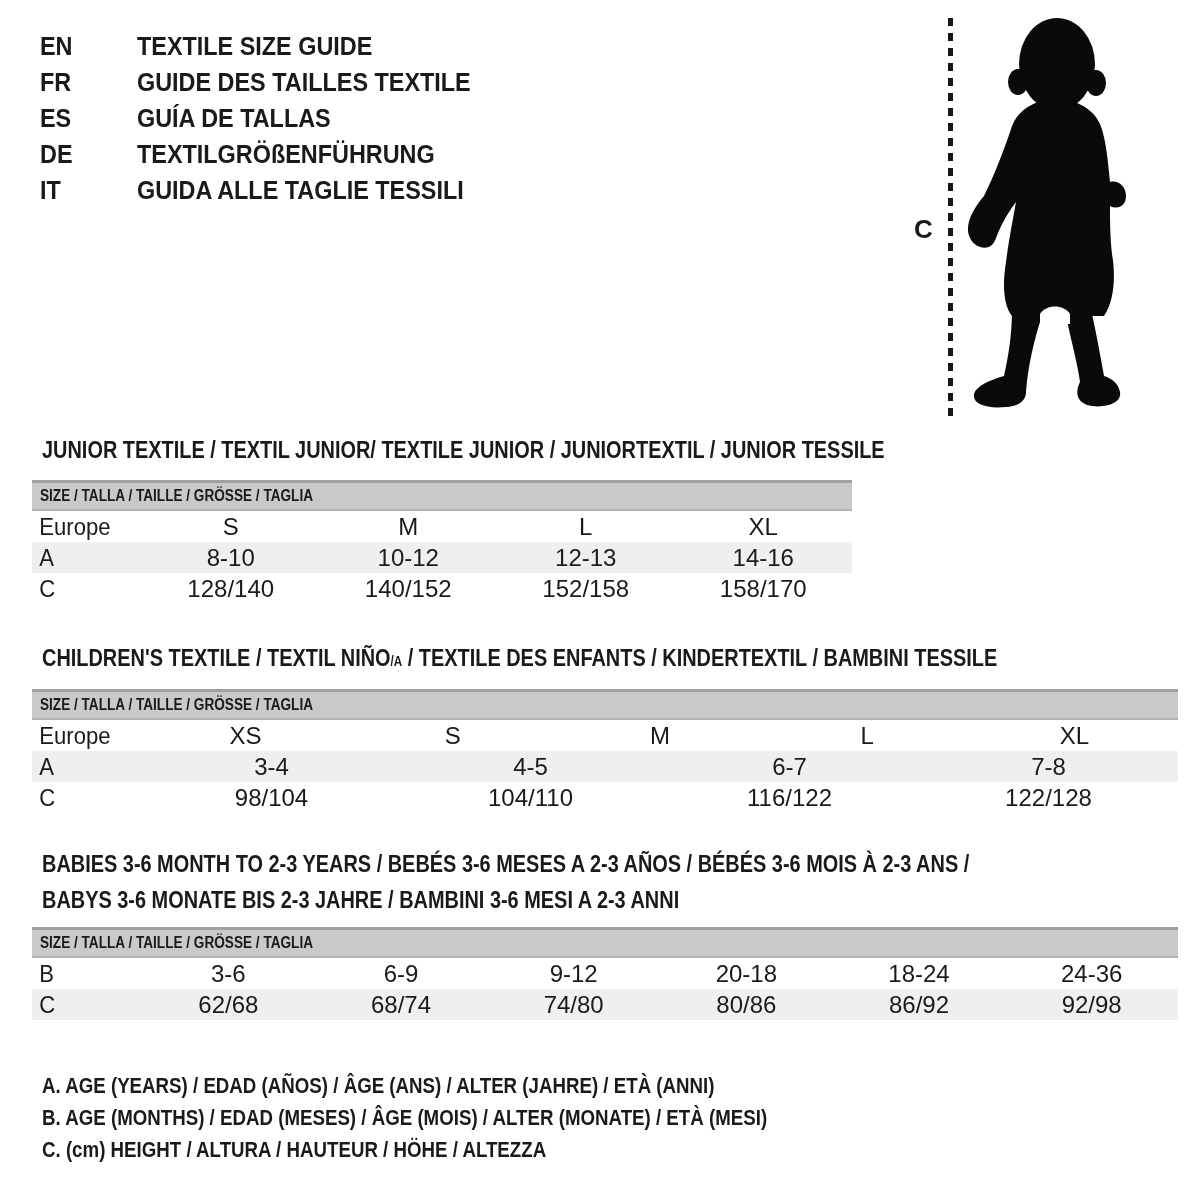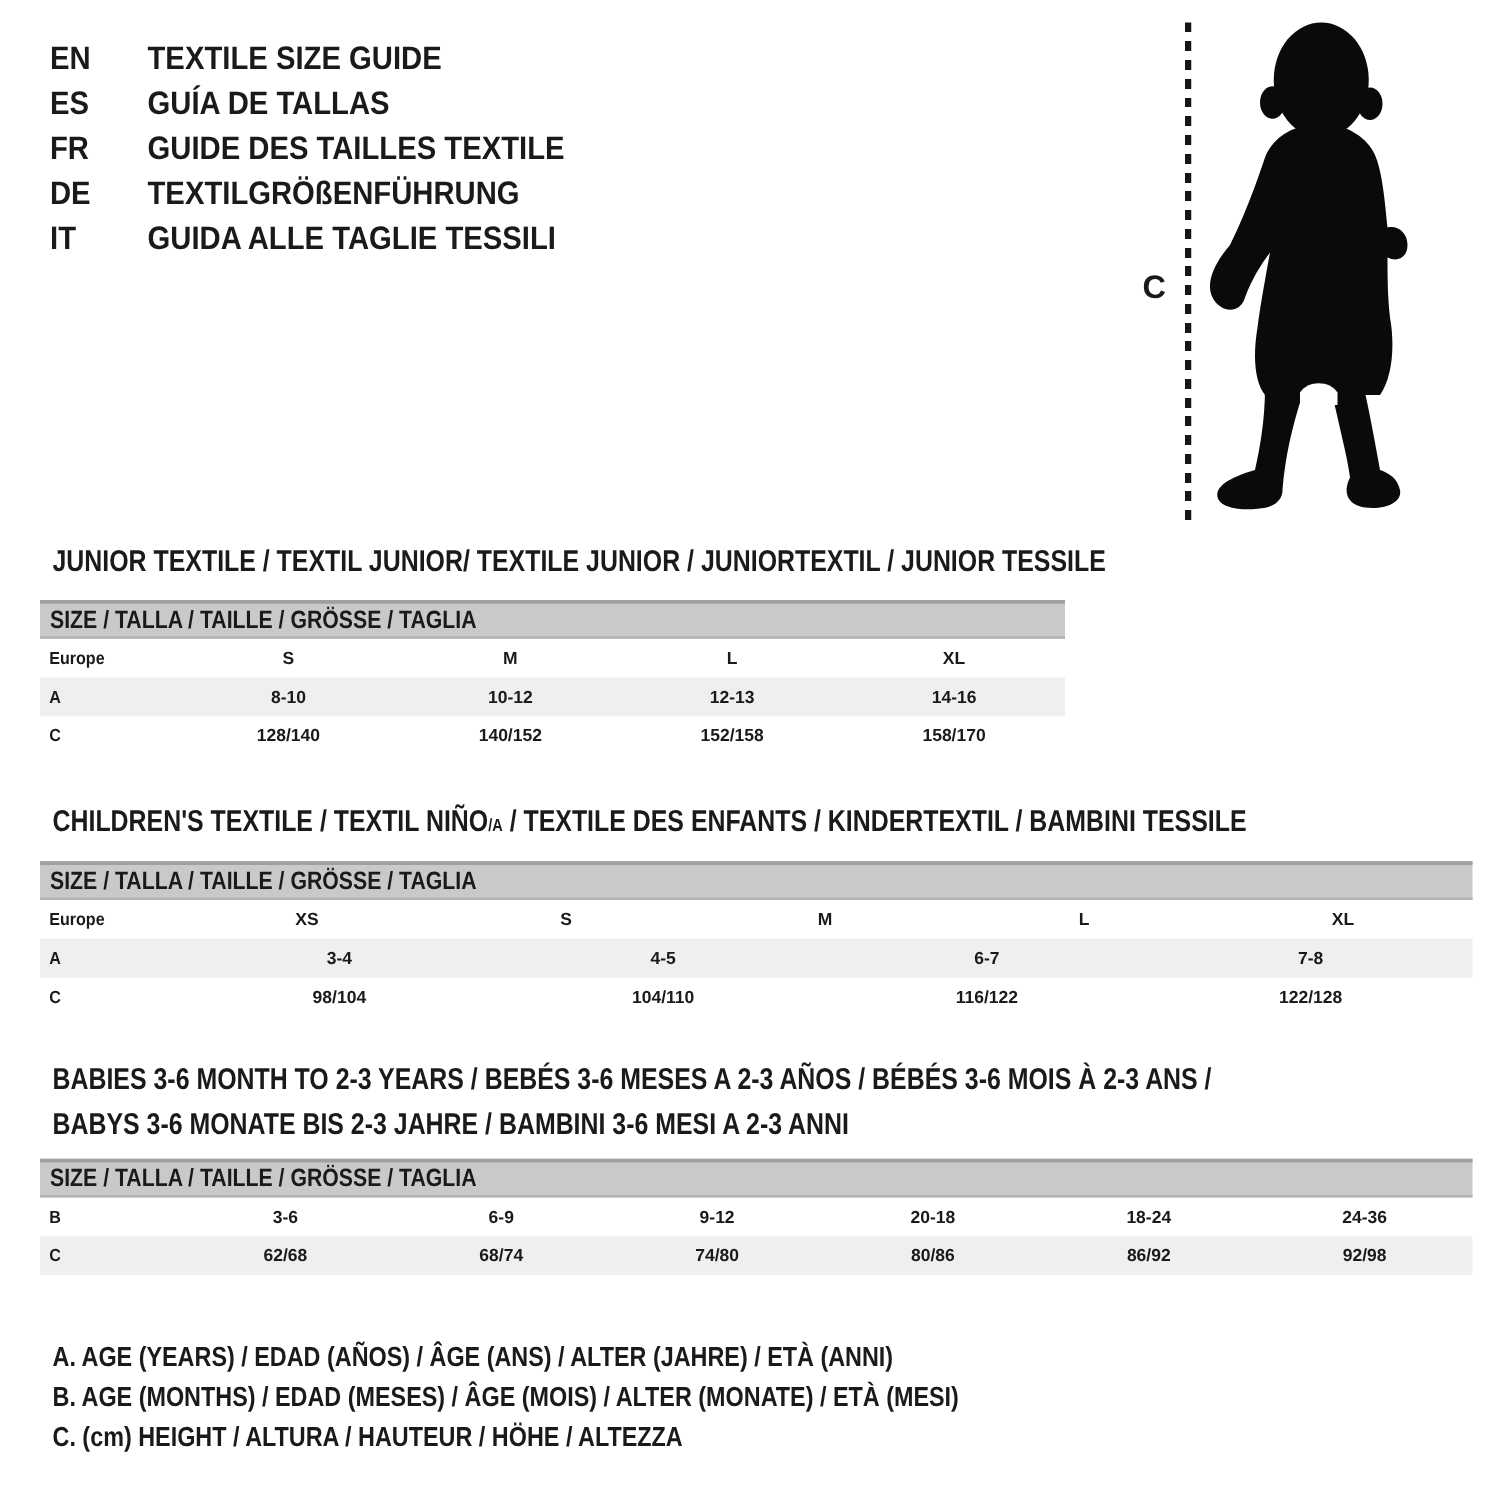--- a/index.html
+++ b/index.html
@@ -2,21 +2,21 @@
 <html><head>
 <meta charset="utf-8">
 <style>
   html,body { margin:0; padding:0; background:#ffffff; }
   .canvas {
     position:relative; width:1200px; height:1200px; background:#ffffff;
     font-family:"Liberation Sans", sans-serif; color:#1a1a1a; overflow:hidden;
   }
   
   .lang-block { position:absolute; left:40px; top:28px; }
-  .lang-row { display:flex; height:36px; align-items:center; }
+  .lang-row { display:flex; height:36px; align-items:center;gap:19px; }
   .lang-code { width:78px; font-size:26px; font-weight:bold; transform:scaleX(0.9); transform-origin:left center; }
   .lang-label { font-size:26px; font-weight:bold; white-space:nowrap; transform:scaleX(0.9); transform-origin:left center; }
   
   .dash-line {
     position:absolute; left:948px; top:18px; width:5px; height:400px;
     background:repeating-linear-gradient(to bottom,#161616 0 8px,transparent 8px 15px);
   }
   .c-label { position:absolute; left:914px; top:214px; font-size:26px; font-weight:bold; }
   .toddler { position:absolute; left:962px; top:14px; width:176px; height:406px; }
   
@@ -25,24 +25,24 @@
     transform:scaleX(0.83); transform-origin:left top; line-height:36px;
   }
   .title-sub { font-size:14px; font-weight:bold; }
   
   .size-table { position:absolute; left:32px; }
   .t1 { top:480px; width:820px; }
   .t2 { top:689px; width:1146px; }
   .t3 { top:927px; width:1146px; }
   .size-bar {
     height:26px; background:#c9c9c9; border-top:3px solid #a0a0a0; border-bottom:2px solid #b3b3b3;
-    font-size:20px; font-weight:bold; line-height:26px; padding-left:8px; white-space:nowrap;
+    font-size:16px; font-weight:bold; line-height:26px; padding-left:8px; white-space:nowrap;
   }
   .size-bar span { display:inline-block; transform:scaleX(0.85); transform-origin:left center; }
-  .trow { display:flex; height:31px; line-height:31px; font-size:14px; font-weight:bold; }
+  .trow { display:flex; height:31px; line-height:31px; font-size:24px; font-weight:normal; }
   .trow.shaded { background:#efefef; }
   .tlabel { width:110px; padding-left:8px; box-sizing:border-box; transform:scaleX(0.92); transform-origin:left center; }
   .tcell { flex:1; text-align:center; }
   
   .legend { position:absolute; left:42px; top:1070px; }
   .legend-line {
     height:32px; line-height:32px; font-size:22px; font-weight:bold; white-space:nowrap;
     transform:scaleX(0.85); transform-origin:left center;
   }
 </style>
@@ -50,26 +50,26 @@
 <body>
 
 <div class="canvas">
 
   <div class="lang-block">
     <div class="lang-row">
       <div class="lang-code">EN</div>
       <div class="lang-label">TEXTILE SIZE GUIDE</div>
     </div>
     <div class="lang-row">
+      <div class="lang-code">FR</div>
+      <div class="lang-label">GUIDE DES TAILLES TEXTILE</div>
+    </div>
+    <div class="lang-row">
       <div class="lang-code">ES</div>
       <div class="lang-label">GUÍA DE TALLAS</div>
-    </div>
-    <div class="lang-row">
-      <div class="lang-code">FR</div>
-      <div class="lang-label">GUIDE DES TAILLES TEXTILE</div>
     </div>
     <div class="lang-row">
       <div class="lang-code">DE</div>
       <div class="lang-label">TEXTILGRÖßENFÜHRUNG</div>
     </div>
     <div class="lang-row">
       <div class="lang-code">IT</div>
       <div class="lang-label">GUIDA ALLE TAGLIE TESSILI</div>
     </div>
   </div>

